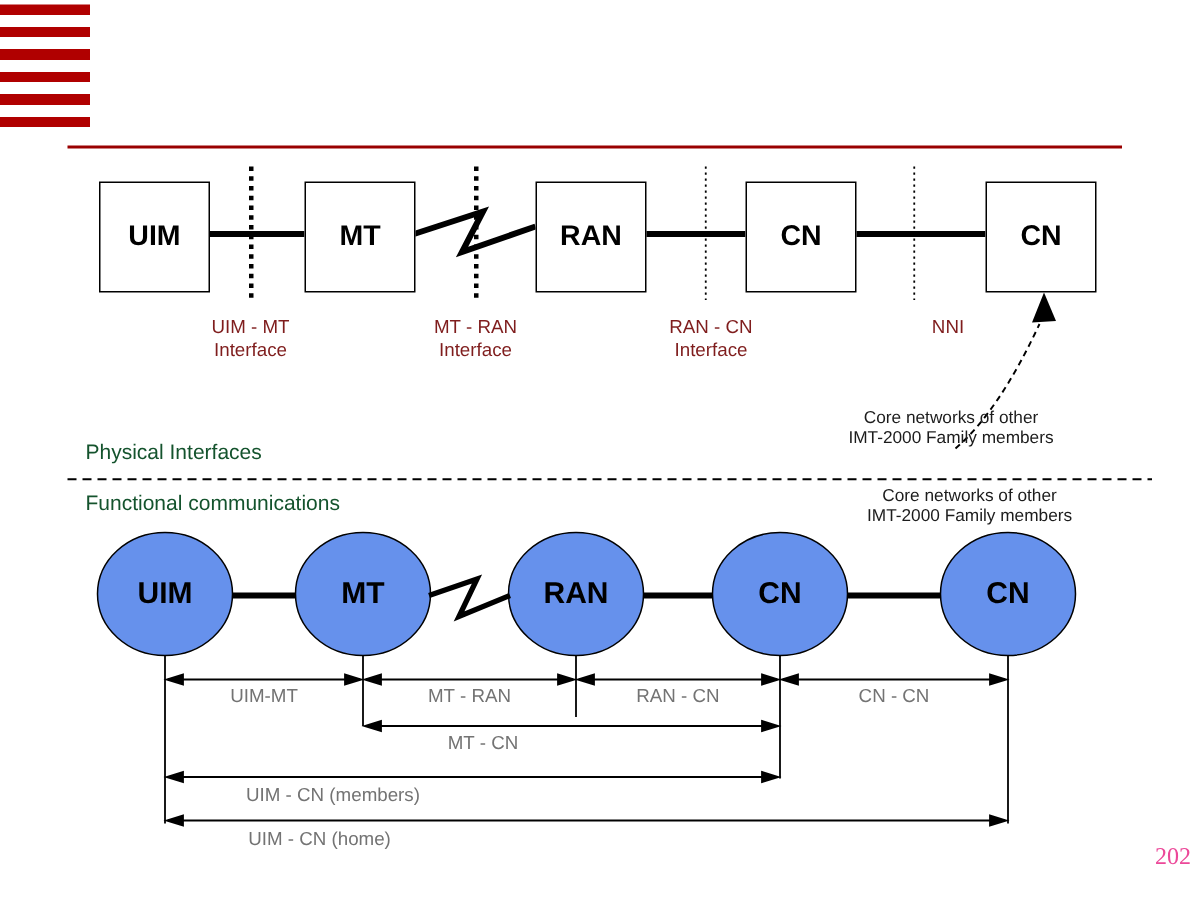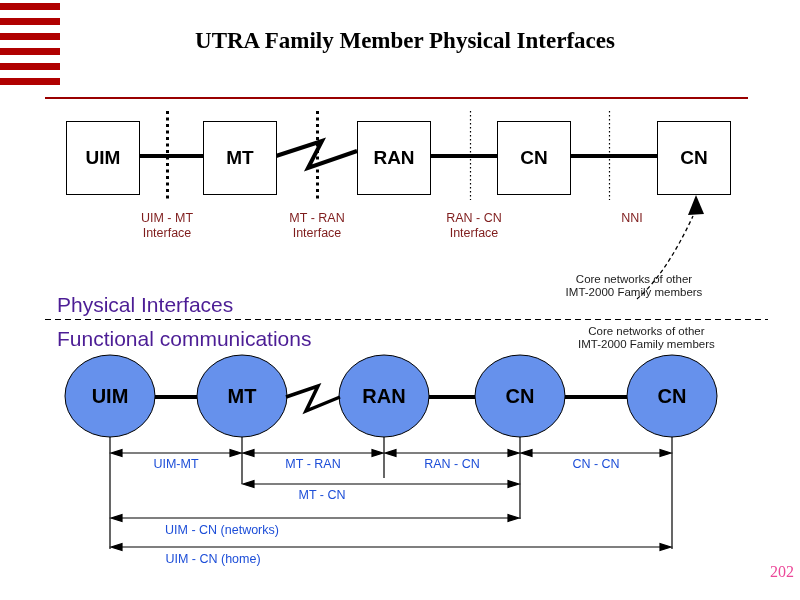--- a/index.html
+++ b/index.html
@@ -17,35 +17,34 @@
   .red-rule{position:absolute;left:45px;top:97px;width:703px;height:2px;background:#990000;}
 
   .node-box{position:absolute;top:121px;width:72px;height:72px;border:1px solid #000;background:#fff;
             display:flex;align-items:center;justify-content:center;
             font-weight:bold;font-size:19px;color:#000;z-index:2;}
 
   .iface{font-size:12.5px;line-height:15px;color:#7f1d1d;}
   .iface span{display:block;}
   .annot{font-size:11.5px;line-height:13px;color:#1c1c1c;}
   .annot span{display:block;text-align:center;}
-  .sect-label{font-size:21px;color:#4c1d95;}
+  .sect-label{font-size:14px;color:#14532d;}
   .ellipse-label{font-weight:bold;font-size:20px;color:#000;}
-  .dim-label{font-size:12.5px;color:#1d4ed8;}
+  .dim-label{font-size:12.5px;color:#737373;}
   .page-num{position:absolute;left:762px;top:563px;width:32px;text-align:right;
             font-family:"Liberation Serif",serif;font-size:16px;color:#ec4899;z-index:2;}
 </style>
 </head>
 <body>
 
 <div class="slide">
 
   <div class="flag"></div>
 
   <div class="title">
-    <span style="display:block">UTRA Family Member Physical Interfaces</span>
   </div>
   <div class="red-rule"></div>
 
   <svg class="layer" width="800" height="600" viewBox="0 0 800 600">
 
     <g stroke="#000" stroke-width="4">
       <line x1="138" y1="156" x2="203" y2="156"></line>
       <line x1="429" y1="156" x2="497" y2="156"></line>
       <line x1="569" y1="156" x2="657" y2="156"></line>
     </g>
@@ -160,18 +159,18 @@
   <div class="txt center ellipse-label" style="left:242px;top:385px">MT</div>
   <div class="txt center ellipse-label" style="left:384px;top:385px">RAN</div>
   <div class="txt center ellipse-label" style="left:520px;top:385px">CN</div>
   <div class="txt center ellipse-label" style="left:672px;top:385px">CN</div>
 
   <div class="txt center dim-label" style="left:176px;top:457px">UIM-MT</div>
   <div class="txt center dim-label" style="left:313px;top:457px">MT - RAN</div>
   <div class="txt center dim-label" style="left:452px;top:457px">RAN - CN</div>
   <div class="txt center dim-label" style="left:596px;top:457px">CN - CN</div>
   <div class="txt center dim-label" style="left:322px;top:488px">MT - CN</div>
-  <div class="txt center dim-label" style="left:222px;top:523px">UIM - CN (networks)</div>
+  <div class="txt center dim-label" style="left:222px;top:523px">UIM - CN (members)</div>
   <div class="txt center dim-label" style="left:213px;top:552px">UIM - CN (home)</div>
 
   <div class="page-num">202</div>
 
 </div>
 
 </body></html>

